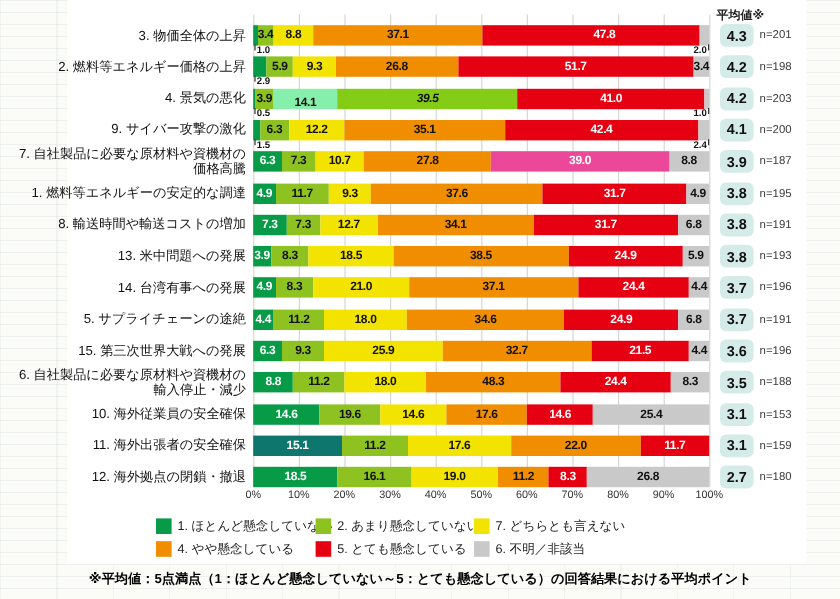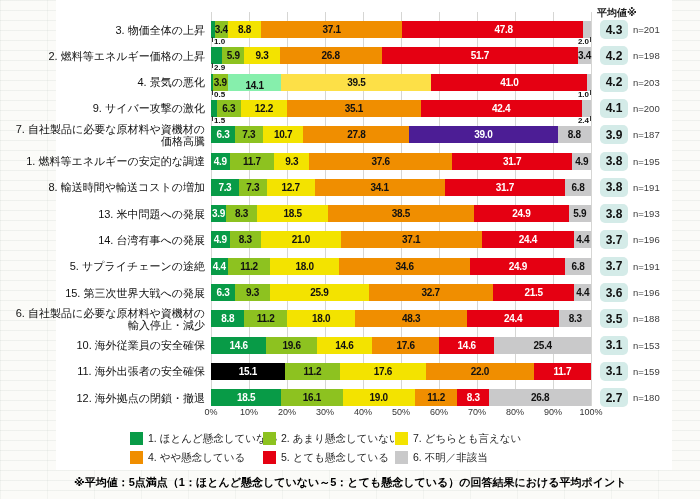--- a/index.html
+++ b/index.html
@@ -123,21 +123,21 @@
           <div>4. 景気の悪化</div>
         </div>
         <div class="bar">
           <div class="seg" style="flex-grow: 0.5; flex-basis: 0px; background: rgb(8, 155, 71);"></div>
           <div class="seg" style="flex-grow: 3.9; flex-basis: 0px; background: rgb(141, 194, 32);">
             <span style="color: rgb(17, 17, 17);">3.9</span>
           </div>
           <div class="seg" style="flex-grow: 14.1; flex-basis: 0px; background: #86efac; align-items: flex-end;">
             <span style="color: rgb(17, 17, 17);">14.1</span>
           </div>
-          <div class="seg" style="flex-grow: 39.5; flex-basis: 0px; background: #fde047;">
+          <div class="seg" style="flex-grow: 39.5; flex-basis: 0px; background: #84cc16; font-style: italic;">
             <span style="color: rgb(17, 17, 17);">39.5</span>
           </div>
           <div class="seg" style="flex-grow: 41; flex-basis: 0px; background: rgb(229, 0, 18);">
             <span style="color: rgb(255, 255, 255);">41.0</span>
           </div>
           <div class="seg" style="flex-grow: 1; flex-basis: 0px; background: rgb(201, 201, 202);"></div>
           <div class="callout cl-left">0.5</div>
           <div class="callout cl-right">1.0</div>
         </div>
         <div class="avg-box" style="background: rgb(212, 235, 232);">4.2</div>
@@ -178,21 +178,21 @@
           </div>
           <div class="seg" style="flex-grow: 7.3; flex-basis: 0px; background: rgb(141, 194, 32);">
             <span style="color: rgb(17, 17, 17);">7.3</span>
           </div>
           <div class="seg" style="flex-grow: 10.7; flex-basis: 0px; background: rgb(243, 227, 0);">
             <span style="color: rgb(17, 17, 17);">10.7</span>
           </div>
           <div class="seg" style="flex-grow: 27.8; flex-basis: 0px; background: rgb(240, 142, 0);">
             <span style="color: rgb(17, 17, 17);">27.8</span>
           </div>
-          <div class="seg" style="flex-grow: 39; flex-basis: 0px; background: #4c1d95;">
+          <div class="seg" style="flex-grow: 39; flex-basis: 0px; background: #ec4899;">
             <span style="color: rgb(255, 255, 255);">39.0</span>
           </div>
           <div class="seg" style="flex-grow: 8.8; flex-basis: 0px; background: rgb(201, 201, 202);">
             <span style="color: rgb(17, 17, 17);">8.8</span>
           </div>
         </div>
         <div class="avg-box" style="background: rgb(212, 235, 232);">3.9</div>
         <div class="n-label">n=187</div>
       </div>
       <div class="row" style="top: 152.5px;">
@@ -409,21 +409,21 @@
           </div>
         </div>
         <div class="avg-box" style="background: rgb(212, 235, 232);">3.1</div>
         <div class="n-label">n=153</div>
       </div>
       <div class="row" style="top: 362.9px;">
         <div class="cat-label">
           <div>11. 海外出張者の安全確保</div>
         </div>
         <div class="bar">
-          <div class="seg" style="flex-grow: 15.1; flex-basis: 0px; background: #000000;">
+          <div class="seg" style="flex-grow: 15.1; flex-basis: 0px; background: #0f766e;">
             <span style="color: rgb(255, 255, 255);">15.1</span>
           </div>
           <div class="seg" style="flex-grow: 11.2; flex-basis: 0px; background: rgb(141, 194, 32);">
             <span style="color: rgb(17, 17, 17);">11.2</span>
           </div>
           <div class="seg" style="flex-grow: 17.6; flex-basis: 0px; background: rgb(243, 227, 0);">
             <span style="color: rgb(17, 17, 17);">17.6</span>
           </div>
           <div class="seg" style="flex-grow: 22; flex-basis: 0px; background: rgb(240, 142, 0);">
             <span style="color: rgb(17, 17, 17);">22.0</span>

